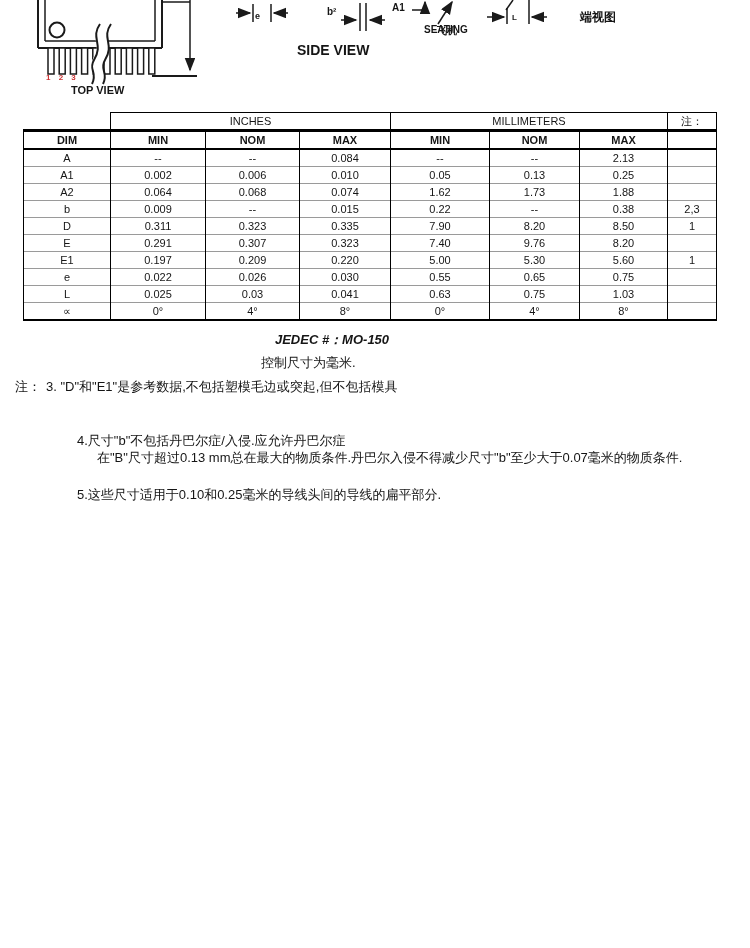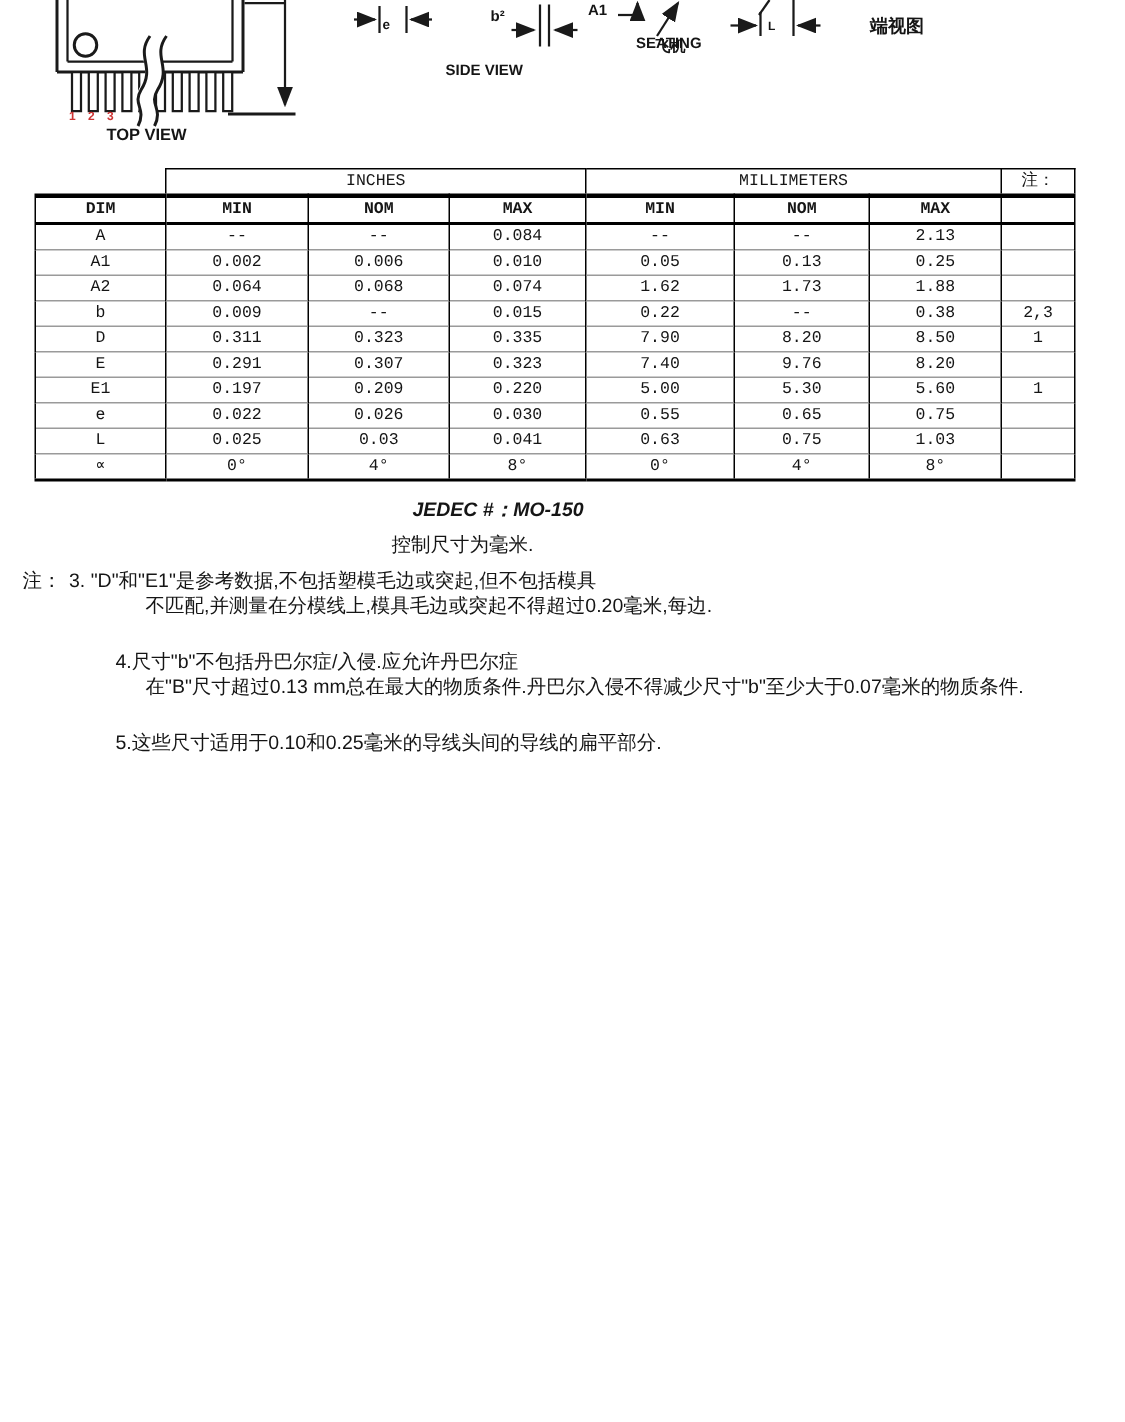--- a/index.html
+++ b/index.html
@@ -4,21 +4,21 @@
 <style>
   html,body{margin:0;padding:0;background:#fff;}
   .page{position:relative;width:750px;height:948px;background:#ffffff;
         font-family:"Liberation Sans",sans-serif;color:#151515;overflow:hidden;}
   .abs{position:absolute;white-space:nowrap;}
   
   .lbl-b{font-weight:bold;}
   .pin-nums{color:#cc3333;font-size:8px;font-weight:bold;letter-spacing:3px;}
   
   table.dims{position:absolute;left:23px;top:112px;width:693px;
-             border-collapse:collapse;table-layout:fixed;font-size:11px;font-family:Liberation Mono, monospace;}
+             border-collapse:collapse;table-layout:fixed;font-size:11px;}
   table.dims td,table.dims th{text-align:center;padding:0;height:16px;line-height:16px;
              overflow:hidden;font-weight:normal;}
   td.corner{border:none;border-bottom:3px solid #000;}
   td.gh{border:1px solid #000;border-bottom:3px solid #000;font-weight:bold;}
   tr.colhdr th{border:1px solid #000;border-bottom:2px solid #000;font-weight:bold;}
   tbody td{border-left:1px solid #000;border-right:1px solid #000;border-top:1px solid #9a9a9a;}
   tbody tr:last-child td{border-bottom:2px solid #000;}
   
   .jedec{position:absolute;top:331px;left:0;width:664px;text-align:center;
          font-size:13px;font-weight:bold;font-style:italic;}
@@ -100,21 +100,21 @@
         <line x1="487" y1="17" x2="504" y2="17" marker-end="url(#ah)"></line>
         <line x1="547" y1="17" x2="532" y2="17" marker-end="url(#ah)"></line>
       </g>
     </g>
   </svg>
 
   <span class="abs pin-nums" style="left:46px;top:73px;">1 2 3</span>
   <span class="abs lbl-b" style="left:71px;top:84px;font-size:11px;text-align:right;">TOP VIEW</span>
   <span class="abs lbl-b" style="left:255px;top:11px;font-size:9px;">e</span>
   <span class="abs lbl-b" style="left:327px;top:6px;font-size:10px;">b²</span>
-  <span class="abs lbl-b" style="left:297px;top:42px;font-size:10px;">SIDE VIEW</span>
+  <span class="abs lbl-b" style="left:297px;top:42px;font-size:14px;">SIDE VIEW</span>
   <span class="abs lbl-b" style="left:392px;top:2px;font-size:10px;">A1</span>
   <span class="abs lbl-b" style="left:424px;top:24px;font-size:10px;">SEATING</span>
   <span class="abs lbl-b" style="left:437px;top:24px;font-size:10px;">飞机</span>
   <span class="abs lbl-b" style="left:512px;top:13px;font-size:8px;">L</span>
   <span class="abs lbl-b" style="left:580px;top:9px;font-size:12px;">端视图</span>
 
   <table class="dims">
     <colgroup>
       <col style="width:87px">
         <col style="width:95px">
@@ -245,17 +245,16 @@
           <td></td>
         </tr>
       </tbody>
   </table>
 
   <div class="jedec">JEDEC #：MO-150</div>
   <div class="ctrl">控制尺寸为毫米.</div>
 
   <span class="note" style="left:15px;top:378px;">注：</span>
   <span class="note" style="left:46px;top:378px;">3. "D"和"E1"是参考数据,不包括塑模毛边或突起,但不包括模具</span>
-  <span class="note" style="left:97px;top:395px;">不匹配,并测量在分模线上,模具毛边或突起不得超过0.20毫米,每边.</span>
   <span class="note" style="left:77px;top:432px;">4.尺寸"b"不包括丹巴尔症/入侵.应允许丹巴尔症</span>
   <span class="note" style="left:97px;top:449px;">在"B"尺寸超过0.13 mm总在最大的物质条件.丹巴尔入侵不得减少尺寸"b"至少大于0.07毫米的物质条件.</span>
   <span class="note" style="left:77px;top:486px;">5.这些尺寸适用于0.10和0.25毫米的导线头间的导线的扁平部分.</span>
 </div>
 
 </body></html>

